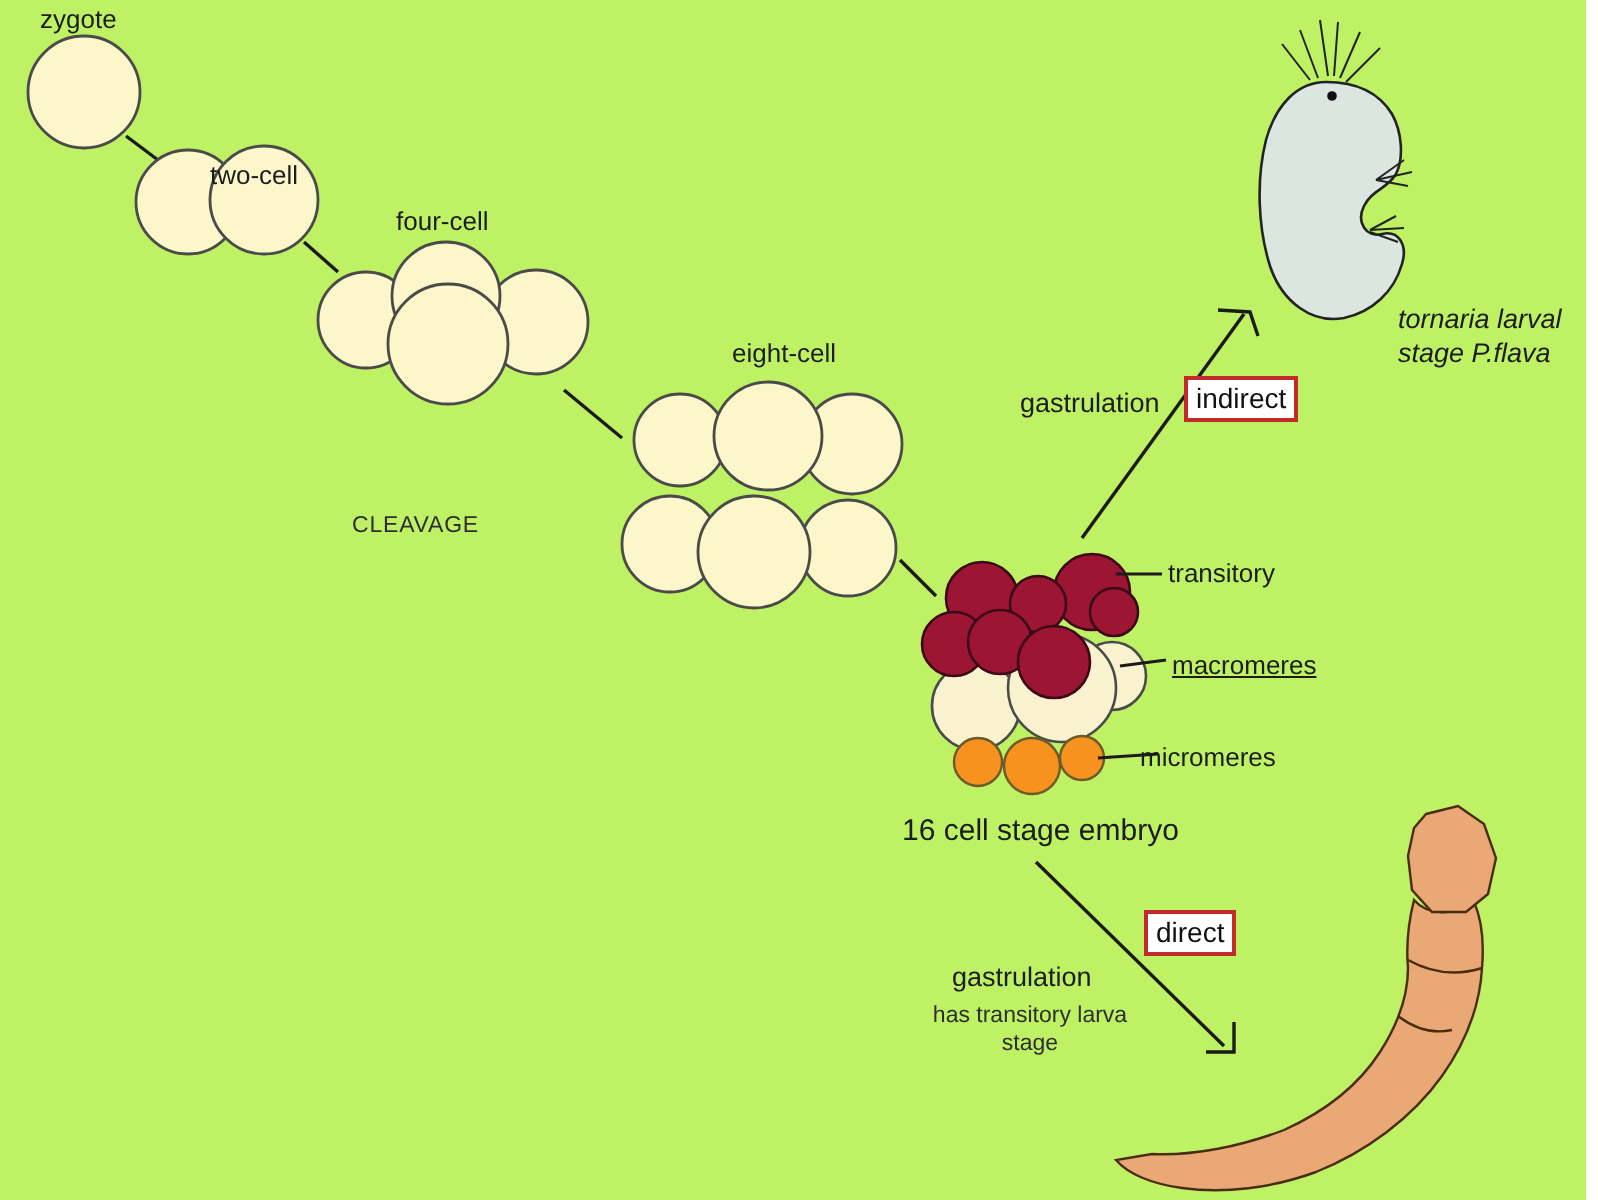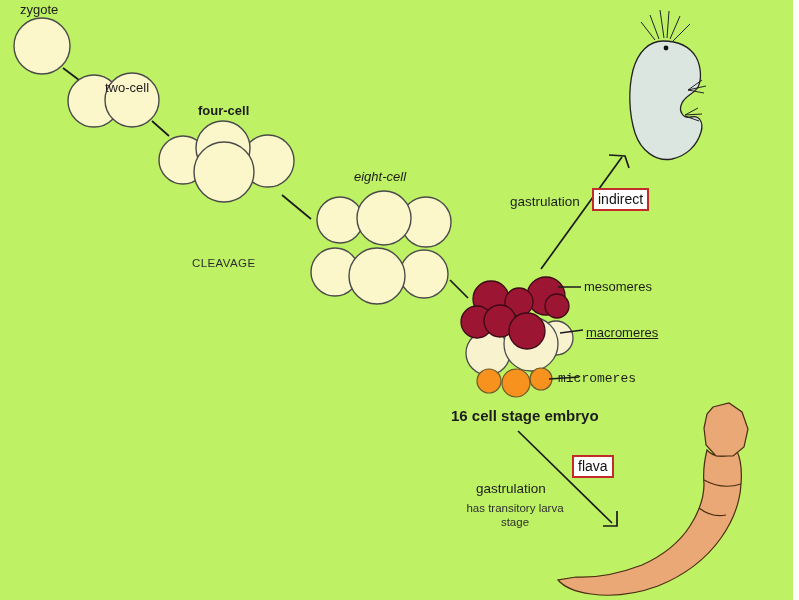--- a/index.html
+++ b/index.html
@@ -5,22 +5,22 @@
   html,body{margin:0;padding:0;background:#fff;}
   .canvas{
     position:relative;width:793px;height:600px;background:#bef264;overflow:hidden;
     font-family:"Liberation Sans",sans-serif;
   }
   .canvas svg{position:absolute;left:0;top:0;}
   .lbl{
     position:absolute;color:#1c1c1c;font-size:13px;line-height:15px;white-space:nowrap;
   }
   .lbl-sm{font-size:11.5px;color:#2e2e2e;}
-  .lbl-caps{letter-spacing:.4px;margin-left:16px;}
-  .lbl-bold{font-weight:bold;font-size:15px;}
+  .lbl-caps{letter-spacing:.4px;}
+  .lbl-bold{font-weight:normal;font-size:15px;}
   .lbl-italic{font-style:italic;font-size:13.5px;line-height:17px;}
   .lbl-italic span{display:block;}
   .lbl-wrap{white-space:normal;width:104px;line-height:14px;}
   .redbox{
     position:absolute;border:2px solid #c22b29;background:#fff;
     font-size:14px;color:#111;padding:0px 4px 1px 4px;line-height:18px;white-space:nowrap;
   }
 </style>
 </head>
 <body>
@@ -133,32 +133,36 @@
                C 683,576 706,559 721,538 C 733,521 740,502 741,484
                C 742,472 741,460 737,451 C 727,458 714,458 707,450 Z" fill="#E9A876"></path>
       <polygon stroke="#4a2c10" stroke-width="1.2" points="713,407 729,403 742,412 748,429 744,447 733,456 716,456 706,445 704,428 707,414" fill="#E9A876"></polygon>
       <path d="M 704,480 Q 722,490 741,484" fill="none" stroke="#4a2c10" stroke-width="1.2"></path>
       <path d="M 699,508 Q 712,518 726,515" fill="none" stroke="#4a2c10" stroke-width="1.2"></path>
     </g>
   </svg>
 
   <div class="lbl" style="left:20px;top:2px;">zygote</div>
   <div class="lbl" style="left:105px;top:52px;margin-top:28px;">two-cell</div>
-  <div class="lbl" style="left:198px;top:103px;font-weight:bold;">four-cell</div>
-  <div class="lbl" style="left:354px;top:169px;font-style:italic;">eight-cell</div>
+  <div class="lbl" style="left:198px;top:103px;">four-cell</div>
+  <div class="lbl" style="left:366px;top:169px;">eight-cell</div>
   <div class="lbl lbl-sm lbl-caps" style="left:176px;top:256px;">CLEAVAGE</div>
 
-  <div class="lbl" style="left:584px;top:279px;">mesomeres</div>
+  <div class="lbl" style="left:584px;top:279px;">transitory</div>
   <div class="lbl" style="left:586px;top:325px;text-decoration:underline;">macromeres</div>
-  <div class="lbl" style="left:558px;top:371px;font-family:Liberation Mono, monospace;">micromeres</div>
+  <div class="lbl" style="left:570px;top:371px;">micromeres</div>
 
   <div class="lbl lbl-bold" style="left:451px;top:408px;">16 cell stage embryo</div>
 
   <div class="lbl" style="left:510px;top:194px;font-size:13.5px;">gastrulation</div>
   <div class="redbox" style="left:592px;top:188px;">indirect</div>
 
+  <div class="lbl lbl-italic" style="left:699px;top:151px;">
+    <span>tornaria larval</span>
+    <span>stage P.flava</span>
+  </div>
 
   <div class="lbl" style="left:476px;top:481px;font-size:13.5px;">gastrulation</div>
-  <div class="redbox" style="left:572px;top:455px;">flava</div>
+  <div class="redbox" style="left:572px;top:455px;">direct</div>
   <div class="lbl lbl-sm lbl-wrap" style="left:463px;top:501px;text-align:center;">has transitory larva stage</div>
 
 
 </div>
 
 </body></html>

